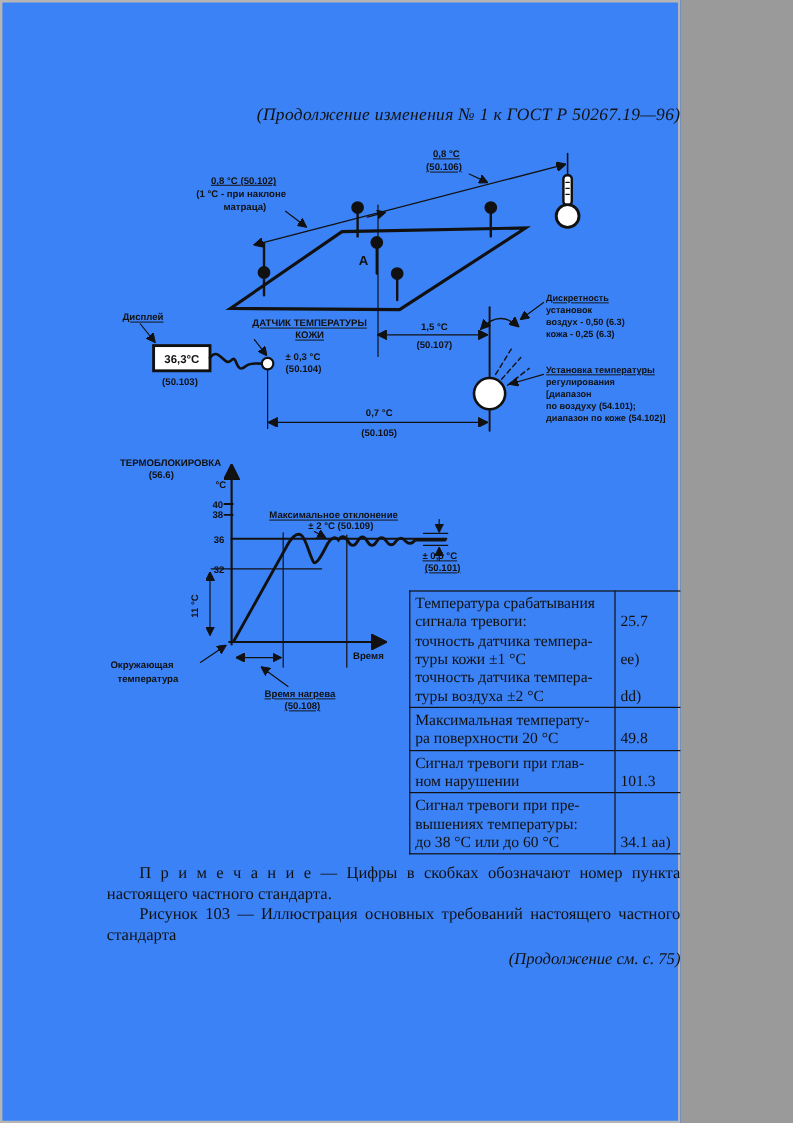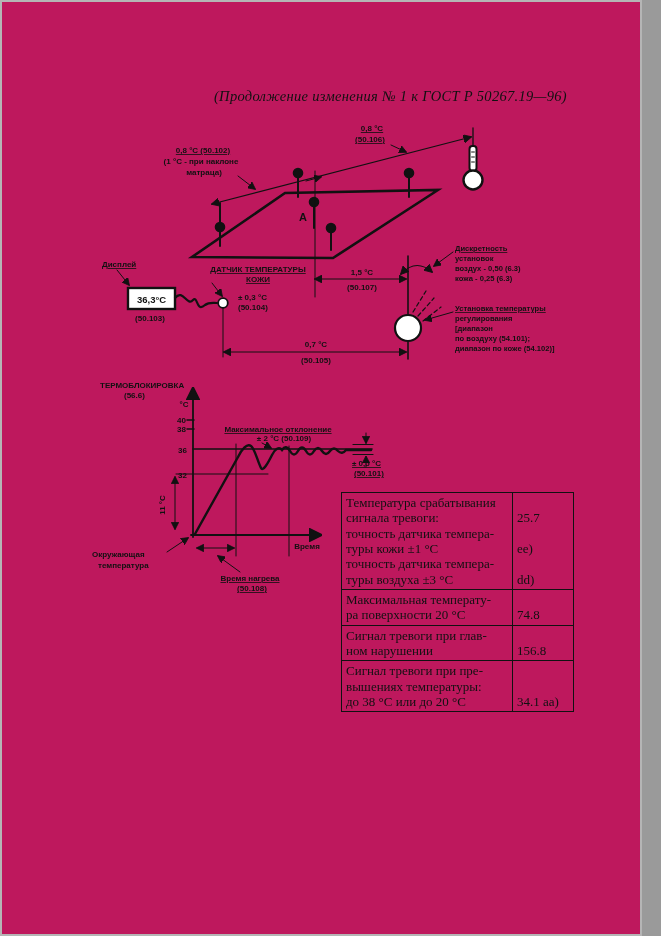--- a/index.html
+++ b/index.html
@@ -1,16 +1,16 @@
 <!DOCTYPE html>
 <html><head>
 <meta charset="utf-8">
 <style>
   html,body{margin:0;padding:0;background:#9a9a9a;}
-  #page{position:relative;width:642px;height:936px;background:#be185d;
+  #page{position:relative;width:567px;height:936px;background:#3b82f6;
         box-shadow:inset 0 0 0 2px #b5b5b5;overflow:hidden;
         font-family:"Liberation Serif",serif;color:#111;}
   .hdr{position:absolute;top:88px;left:0;width:567px;text-align:right;
        font-style:italic;font-size:14.5px;letter-spacing:.3px;}
   svg{position:absolute;left:85px;top:115px;}
   svg text{font-family:"Liberation Sans",sans-serif;font-weight:bold;fill:#111;}
   svg .ann{font-size:8px;}
   svg .ann7{font-size:7.6px;}
   svg .big{font-size:9.5px;}
   svg .u{text-decoration:underline;}
@@ -187,45 +187,50 @@
   </svg>
 
   <table class="req">
     <tbody>
         <tr>
       <td class="c1">Температура срабатывания
 сигнала тревоги:
 точность датчика темпера-
 туры кожи ±1 °C
 точность датчика темпера-
-туры воздуха ±3 °C</td>
+туры воздуха ±2 °C</td>
       <td class="c2">
 25.7
 
 ее)
 
 dd)</td>
     </tr>
     <tr>
       <td class="c1">Максимальная температу-
 ра поверхности 20 °C</td>
       <td class="c2">
-74.8</td>
+49.8</td>
     </tr>
     <tr>
       <td class="c1">Сигнал тревоги при глав-
 ном нарушении</td>
       <td class="c2">
-156.8</td>
+101.3</td>
     </tr>
     <tr>
       <td class="c1">Сигнал тревоги при пре-
 вышениях температуры:
-до 38 °C или до 20 °C</td>
+до 38 °C или до 60 °C</td>
       <td class="c2">
 
 34.1 аа)</td>
     </tr>
   </tbody>
     </table>
 
+  <div class="foot">
+    <p>П р и м е ч а н и е — Цифры в скобках обозначают номер пункта настоящего частного стандарта.</p>
+    <p>Рисунок 103 — Иллюстрация основных требований настоящего частного стандарта</p>
+    <p class="cont">(Продолжение см. с. 75)</p>
+  </div>
 
 </div>
 
 </body></html>

